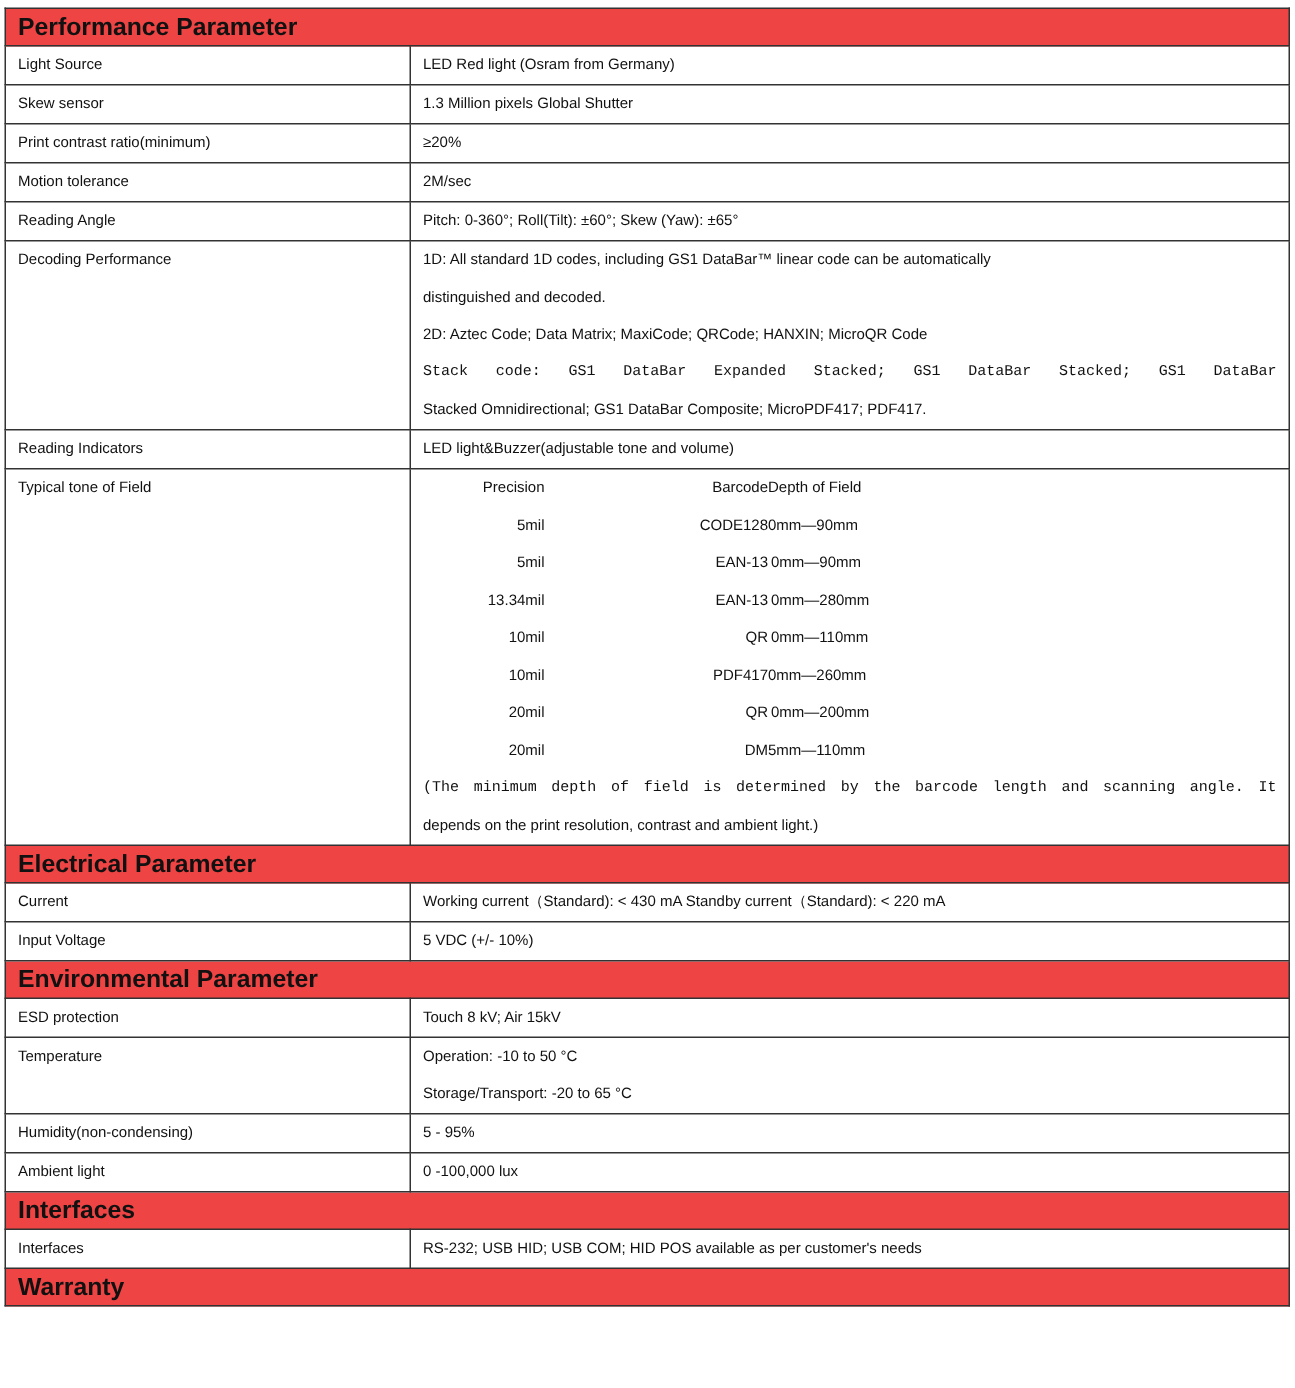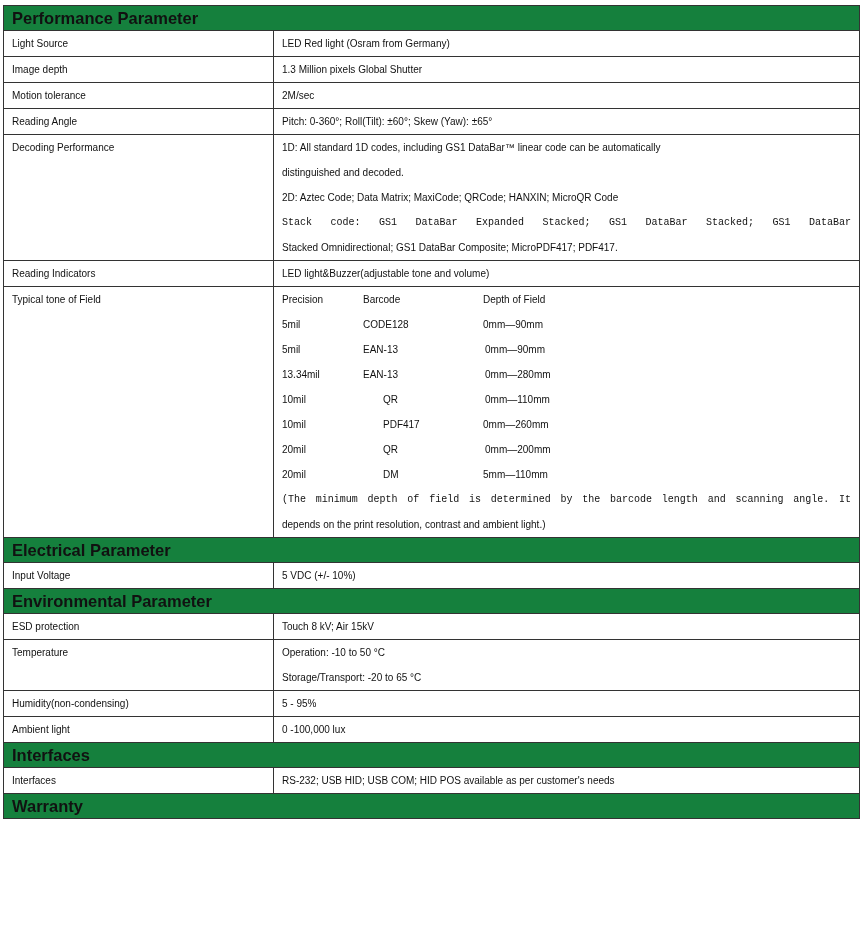--- a/index.html
+++ b/index.html
@@ -6,51 +6,55 @@
   body { width: 863px; height: 925px; overflow: hidden; font-family: "Liberation Sans", sans-serif; color: #111; }
   table.spec {
     position: absolute; left: 3px; top: 5px;
     width: 856px; border-collapse: collapse; table-layout: fixed;
     border: 1.5px solid #444;
   }
   table.spec col.c1 { width: 270px; }
   table.spec col.c2 { width: 586px; }
   td { border: 1px solid #333; padding: 0 8px; font-size: 10px; vertical-align: top; line-height: 25px; }
   tr.section td {
-    background: #15803d; font-weight: bold; font-size: 16.5px; line-height: 24px;
+    background: #ef4444; font-weight: bold; font-size: 16.5px; line-height: 24px;
     padding: 0 8px; border-bottom: 1.5px solid #333;
   }
   .line { display: block; height: 25px; }
   .justify { text-align: justify; text-align-last: left; font-family: Liberation Mono, monospace; }
-  .dof-row { display: flex; height: 25px; }
+  .dof-row { display: flex; height: 25px; text-align: right; }
   .dof-row span { display: inline-block; }
   .p { width: 81px; }
-  .b { width: 120px; }
+  .b { width: 120px; margin-left: 29px; }
   .d { }
 </style>
 </head>
 <body>
 
 <table class="spec">
   <colgroup>
       <col class="c1">
       <col class="c2">
     </colgroup>
   <tbody>
 
     <tr class="section">
       <td colspan="2">Performance Parameter</td>
     </tr>
     <tr>
       <td>Light Source</td>
       <td>LED Red light (Osram from Germany)</td>
     </tr>
     <tr>
-      <td>Image depth</td>
+      <td>Skew sensor</td>
       <td>1.3 Million pixels Global Shutter</td>
+    </tr>
+    <tr>
+      <td>Print contrast ratio(minimum)</td>
+      <td>≥20%</td>
     </tr>
     <tr>
       <td>Motion tolerance</td>
       <td>2M/sec</td>
     </tr>
     <tr>
       <td>Reading Angle</td>
       <td>Pitch: 0-360°; Roll(Tilt): ±60°; Skew (Yaw): ±65°</td>
     </tr>
     <tr>
@@ -112,20 +116,24 @@
         </div>
         <span class="line justify" style="text-align-last: justify;">(The minimum depth of field is determined by the barcode length and scanning angle. It</span>
         <span class="line">depends on the print resolution, contrast and ambient light.)</span>
       </td>
     </tr>
 
     <tr class="section">
       <td colspan="2">Electrical Parameter</td>
     </tr>
     <tr>
+      <td>Current</td>
+      <td>Working current（Standard): &lt; 430 mA   Standby current（Standard): &lt; 220 mA</td>
+    </tr>
+    <tr>
       <td>Input Voltage</td>
       <td>5 VDC (+/- 10%)</td>
     </tr>
 
     <tr class="section">
       <td colspan="2">Environmental Parameter</td>
     </tr>
     <tr>
       <td>ESD protection</td>
       <td>Touch 8 kV; Air 15kV</td>

